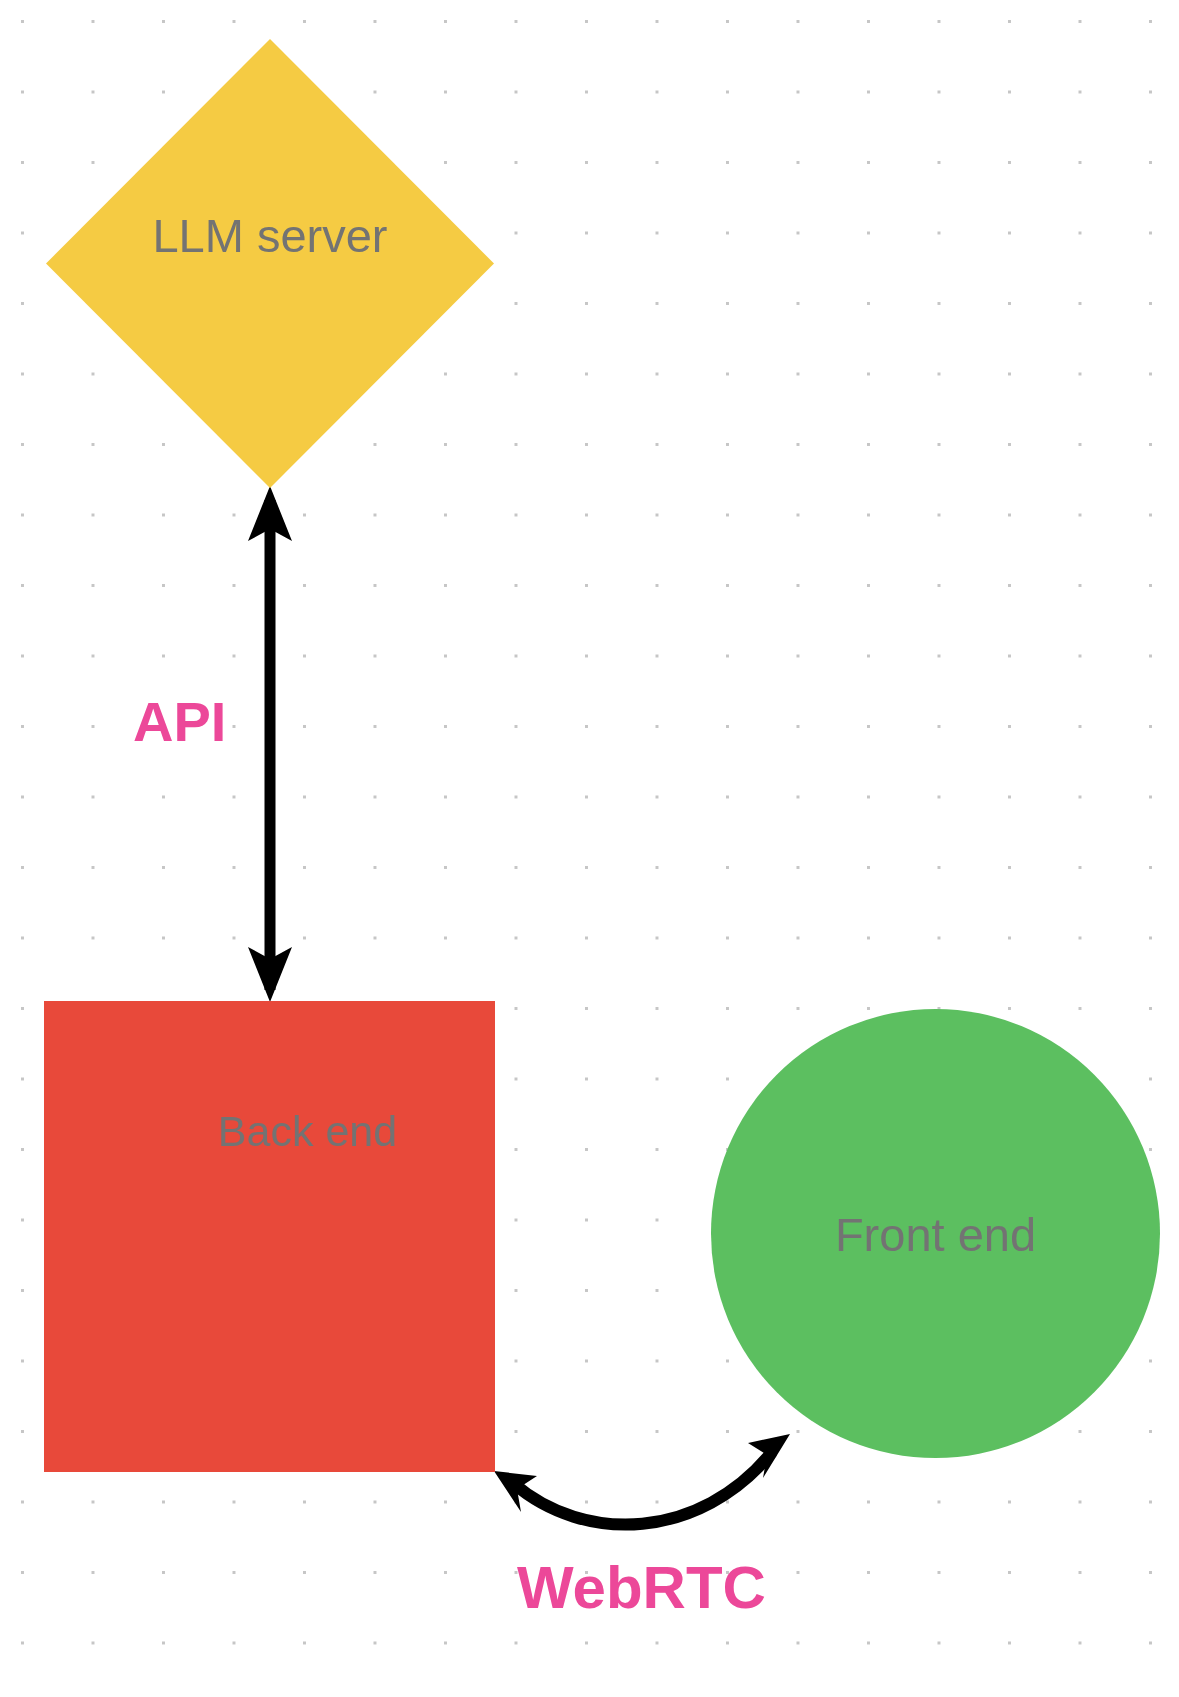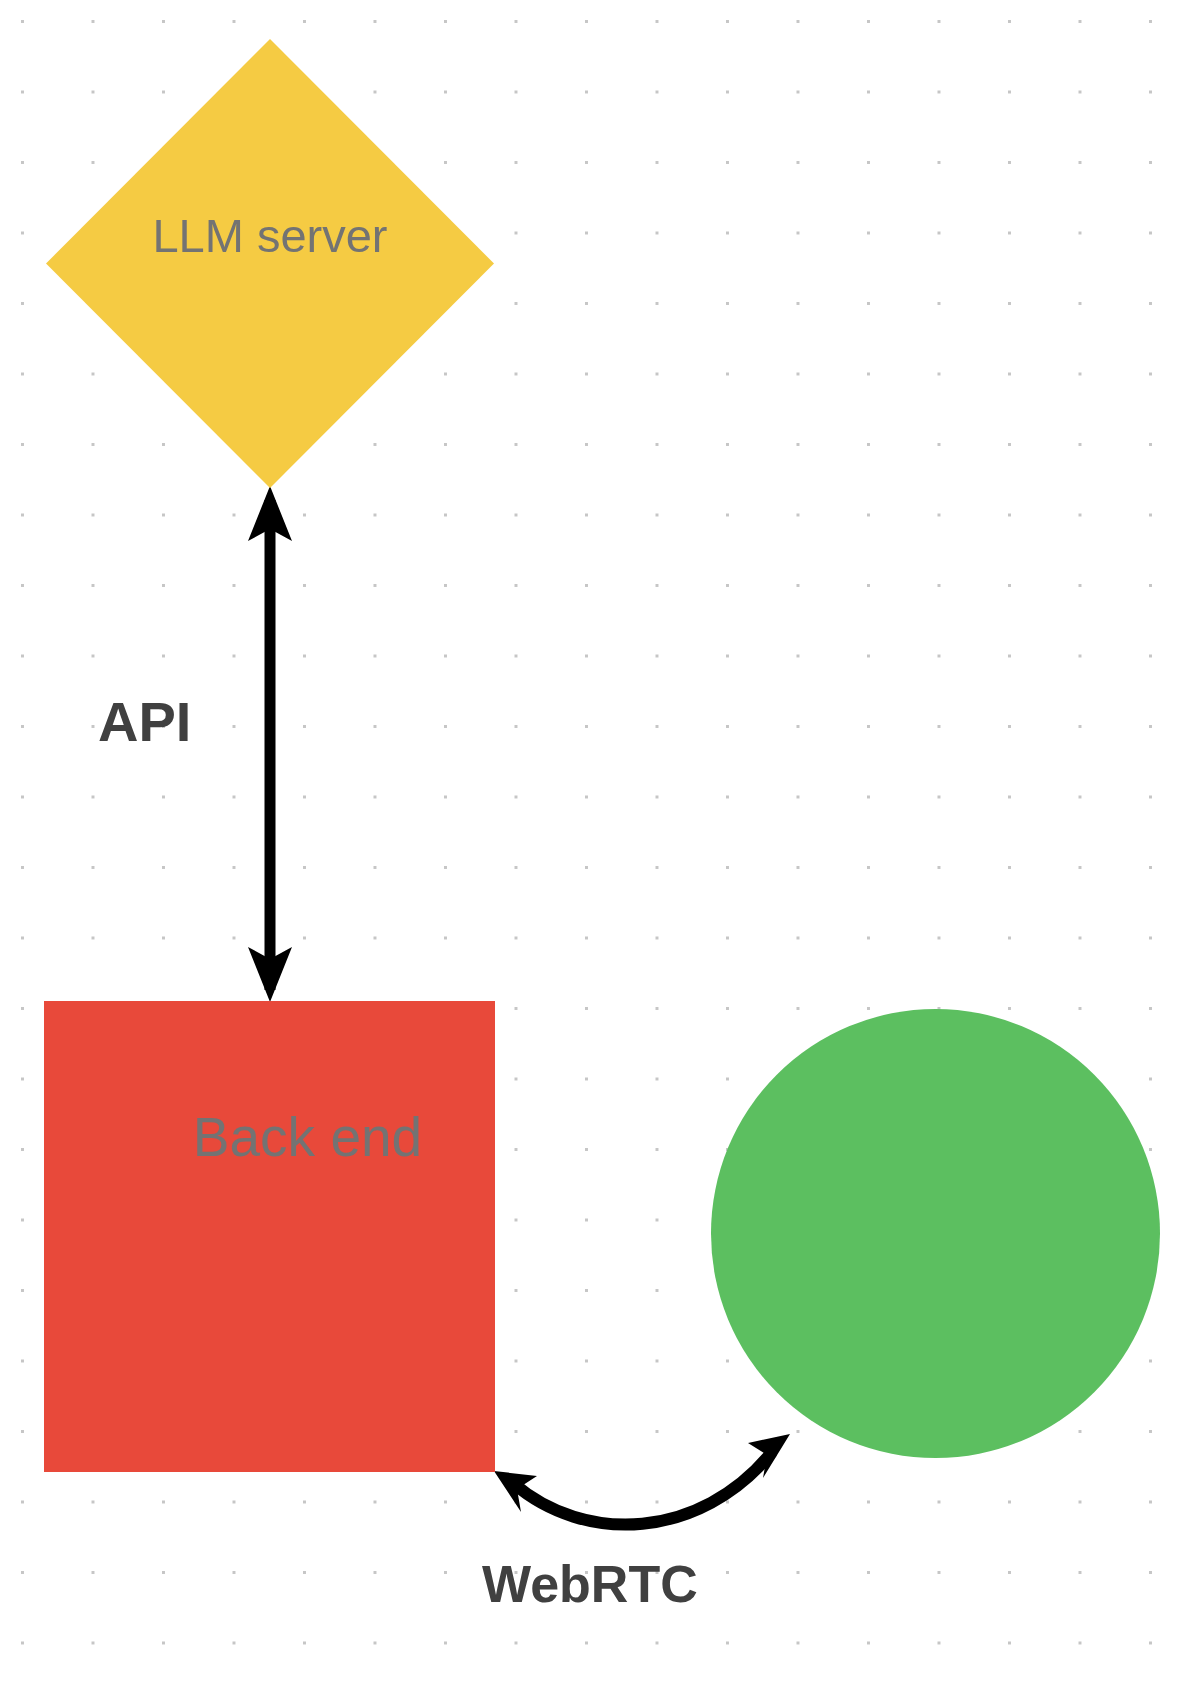--- a/index.html
+++ b/index.html
@@ -68,55 +68,56 @@
     left: 44px;
     top: 1001px;
     width: 451px;
     height: 471px;
     background: #E8493A;
   }
   #backend-label {
     left: 44px;
     top: 1110px;
     width: 527px;
-    font-size: 55px;
+    font-size: 43px;
   }
   
   #frontend-circle {
     position: absolute;
     left: 711px;
     top: 1009px;
     width: 449px;
     height: 449px;
     border-radius: 50%;
     background: #5CBF60;
   }
   #frontend-label {
     left: 711px;
     top: 1211px;
     width: 449px;
     font-size: 47px;
   }
   
   .edge-label {
     position: absolute;
-    color: #404040;
+    color: #ec4899;
     font-weight: bold;
     white-space: nowrap;
     line-height: 1;
+    margin-left: 35px;
   }
   #api-label {
     left: 98px;
     top: 694px;
     font-size: 56px;
   }
   #webrtc-label {
     left: 482px;
     top: 1558px;
-    font-size: 52px;
+    font-size: 60px;
   }
 </style>
 </head>
 <body>
 
 <div id="canvas">
 
   <div id="dot-grid"></div>
 
   <svg id="shapes-layer" viewBox="0 0 1179 1697" width="1179" height="1697" xmlns="http://www.w3.org/2000/svg">
@@ -136,18 +137,19 @@
 
   <div id="llm-diamond">
     <div class="shape"></div>
   </div>
   <div class="node-label" id="llm-label">LLM server</div>
 
   <div id="backend-rect"></div>
   <div class="node-label" id="backend-label">Back end</div>
 
   <div id="frontend-circle"></div>
+  <div class="node-label" id="frontend-label">Front end</div>
 
   <div class="edge-label" id="api-label">API</div>
 
   <div class="edge-label" id="webrtc-label">WebRTC</div>
 
 </div>
 
 </body></html>

